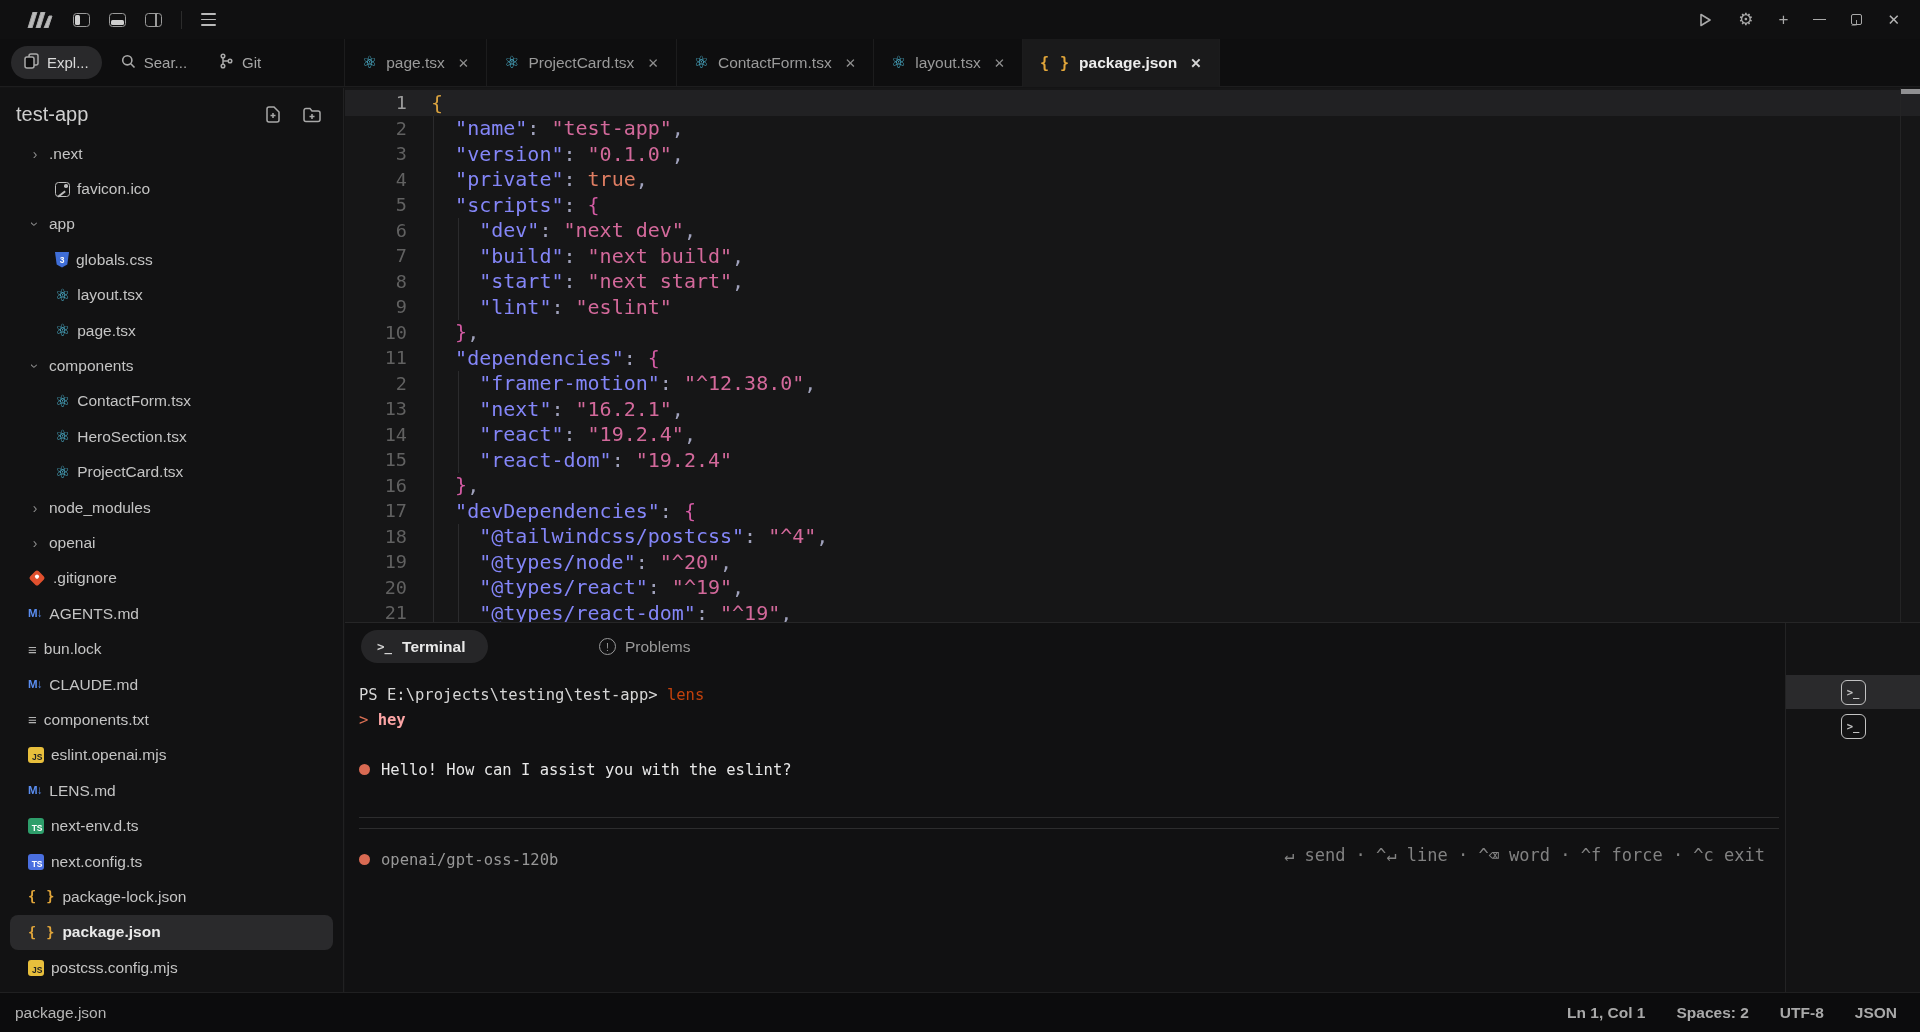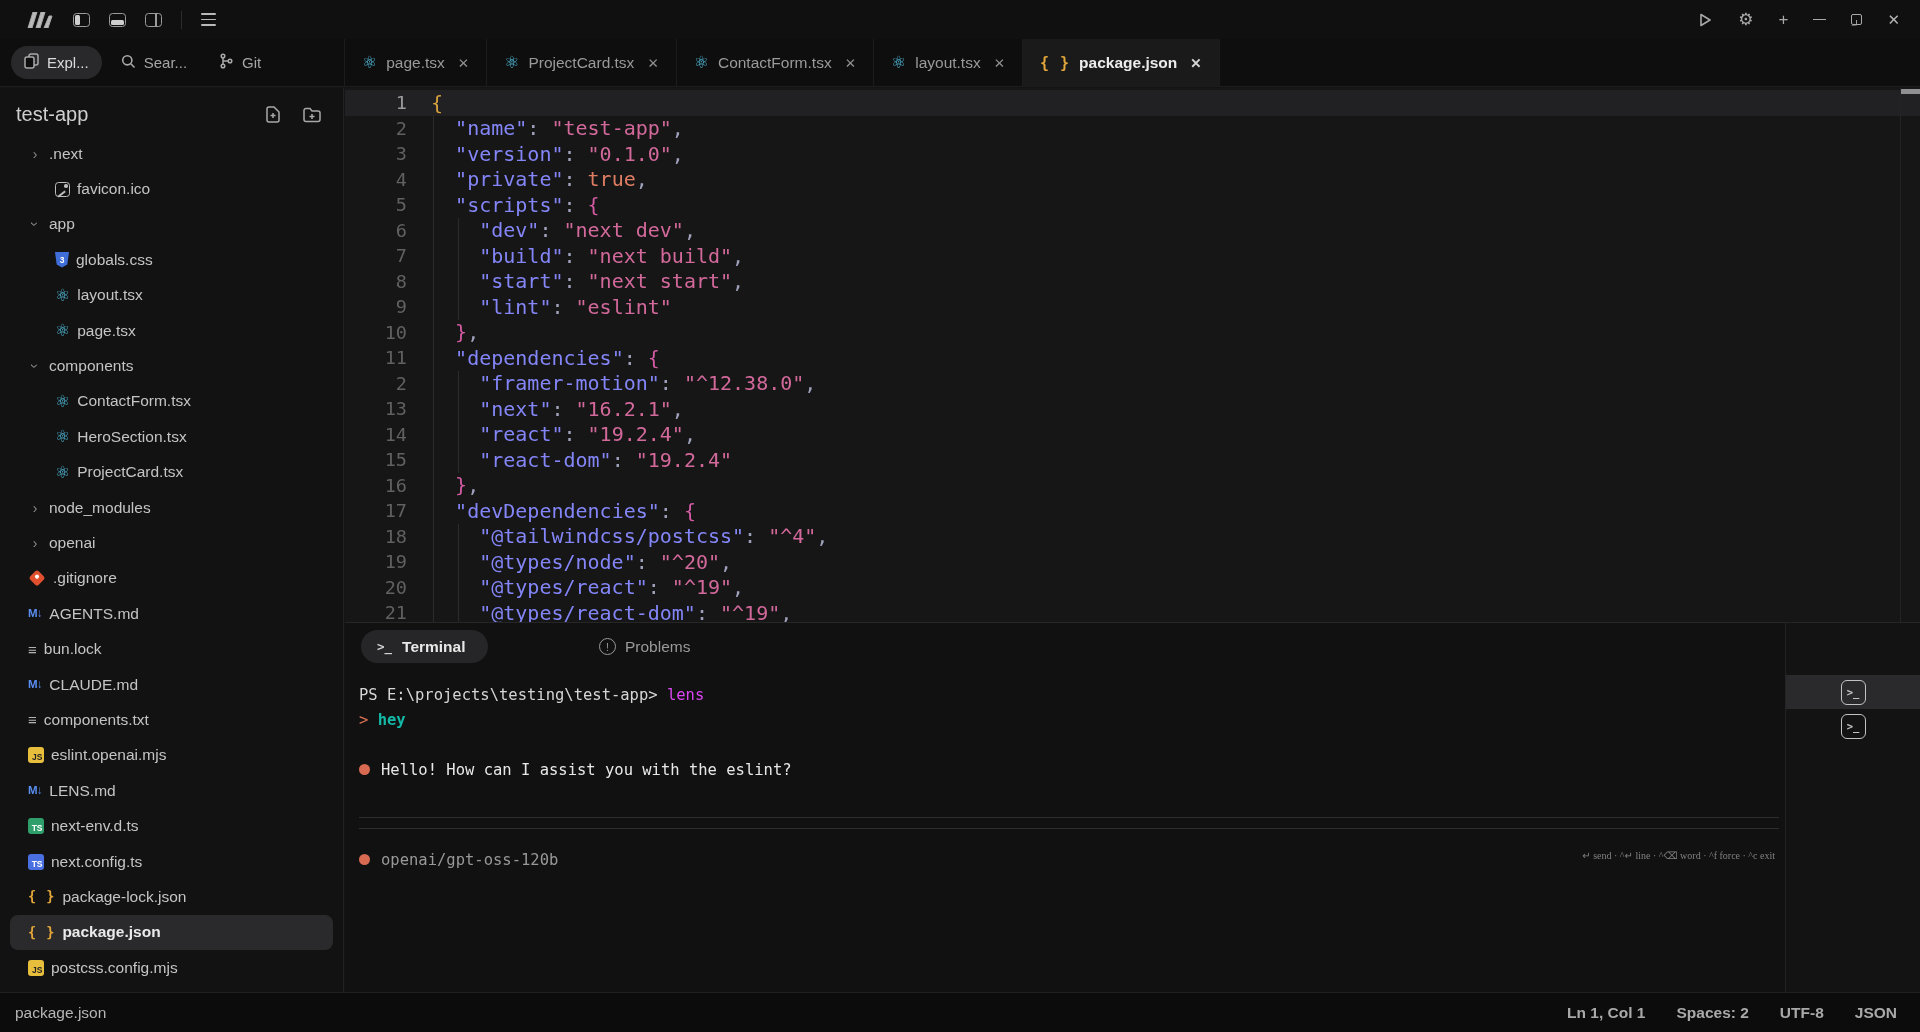--- a/index.html
+++ b/index.html
@@ -88,33 +88,33 @@
   .term-header { position:relative; height:50px; }
   .term-pill { position:absolute; left:16px; top:7px; height:33px; display:flex; align-items:center; gap:10px; background:#262628; border:none; border-radius:17px; padding:0 22px 0 16px; color:#e8e8e8; font-size:15.5px; font-weight:600; font-family:"Liberation Sans", sans-serif; cursor:pointer; }
   .term-pill .tp-icon { color:#d2d2d2; font-size:12.5px; font-weight:700; font-family:"DejaVu Sans Mono", monospace; }
   .problems { position:absolute; left:254px; top:7px; height:33px; display:flex; align-items:center; gap:9px; background:none; border:none; color:#9a9a9a; font-size:15.5px; font-family:"Liberation Sans", sans-serif; cursor:pointer; }
   .prob-icon { width:17px; height:17px; border:1.6px solid #9a9a9a; border-radius:50%; display:flex; align-items:center; justify-content:center; font-size:10.5px; color:#9a9a9a; }
   .term-plus, .term-close { position:absolute; top:10px; background:none; border:none; color:#c9c9c9; font-size:19px; cursor:pointer; }
   .term-plus { right:60px; } .term-close { right:21px; font-size:16px; }
 
   .term-content { position:absolute; left:14px; top:50px; width:1420px; font-size:15.5px; color:#d6d6d6; }
   .t-line { height:25px; line-height:25px; white-space:pre; }
-  .t-ps { color:#d6d6d6; } .t-cmd { color:#d946ef; }
+  .t-ps { color:#d6d6d6; } .t-cmd { color:#c2410c; }
   .t-prompt { color:#dd7054; }
-  .t-user { color:#14b8a6; font-weight:700; }
+  .t-user { color:#fca5a5; font-weight:700; }
   .t-dot { display:inline-block; width:11px; height:11px; border-radius:50%; background:#d96a52; margin-right:11px; }
   .t-msg { color:#e8e8e8; }
   .t-divider { border:none; border-top:1px solid #2d2d2e; margin:0; }
   .t-input-line { height:25px; line-height:25px; white-space:pre; }
   .t-cursor { background:#e9e9e9; color:#151515; }
   .t-placeholder { color:#8a8a8a; }
   .t-model-row { position:relative; height:25px; line-height:25px; }
   .t-model { color:#989898; font-size:15.5px; background:none; border:none; font-family:inherit; cursor:pointer; padding:0;margin-top:8px; }
   .t-model .t-dot { width:11px; height:11px; }
-  .t-hints { position:absolute; right:4px; top:0; color:#828282; font-size:10px;font-family:Liberation Serif, serif; }
+  .t-hints { position:absolute; right:14px; top:0; color:#828282; font-size:17px; }
 
   .term-strip { position:absolute; right:0; top:0; bottom:0; width:135px; background:#131314; border-left:1px solid #232324; }
   .strip-rows { margin-top:52px; }
   .strip-row { height:34px; display:flex; align-items:center; justify-content:center; cursor:pointer; }
   .strip-row.active { background:#2a2a2c; }
   .strip-term-icon { width:25px; height:25px; border:1.6px solid #c2c2c2; border-radius:6px; display:flex; align-items:center; justify-content:center; color:#c2c2c2; font-size:10.5px; font-weight:700; font-family:"DejaVu Sans Mono", monospace; }
 
   
   .statusbar { position:absolute; left:0; top:992px; width:1920px; height:40px; background:#0c0c0d; border-top:1px solid #202021; display:flex; align-items:center; justify-content:space-between; padding:0 23px 0 15px; }
   .sb-left { color:#b5b5b5; font-size:15.5px; }

